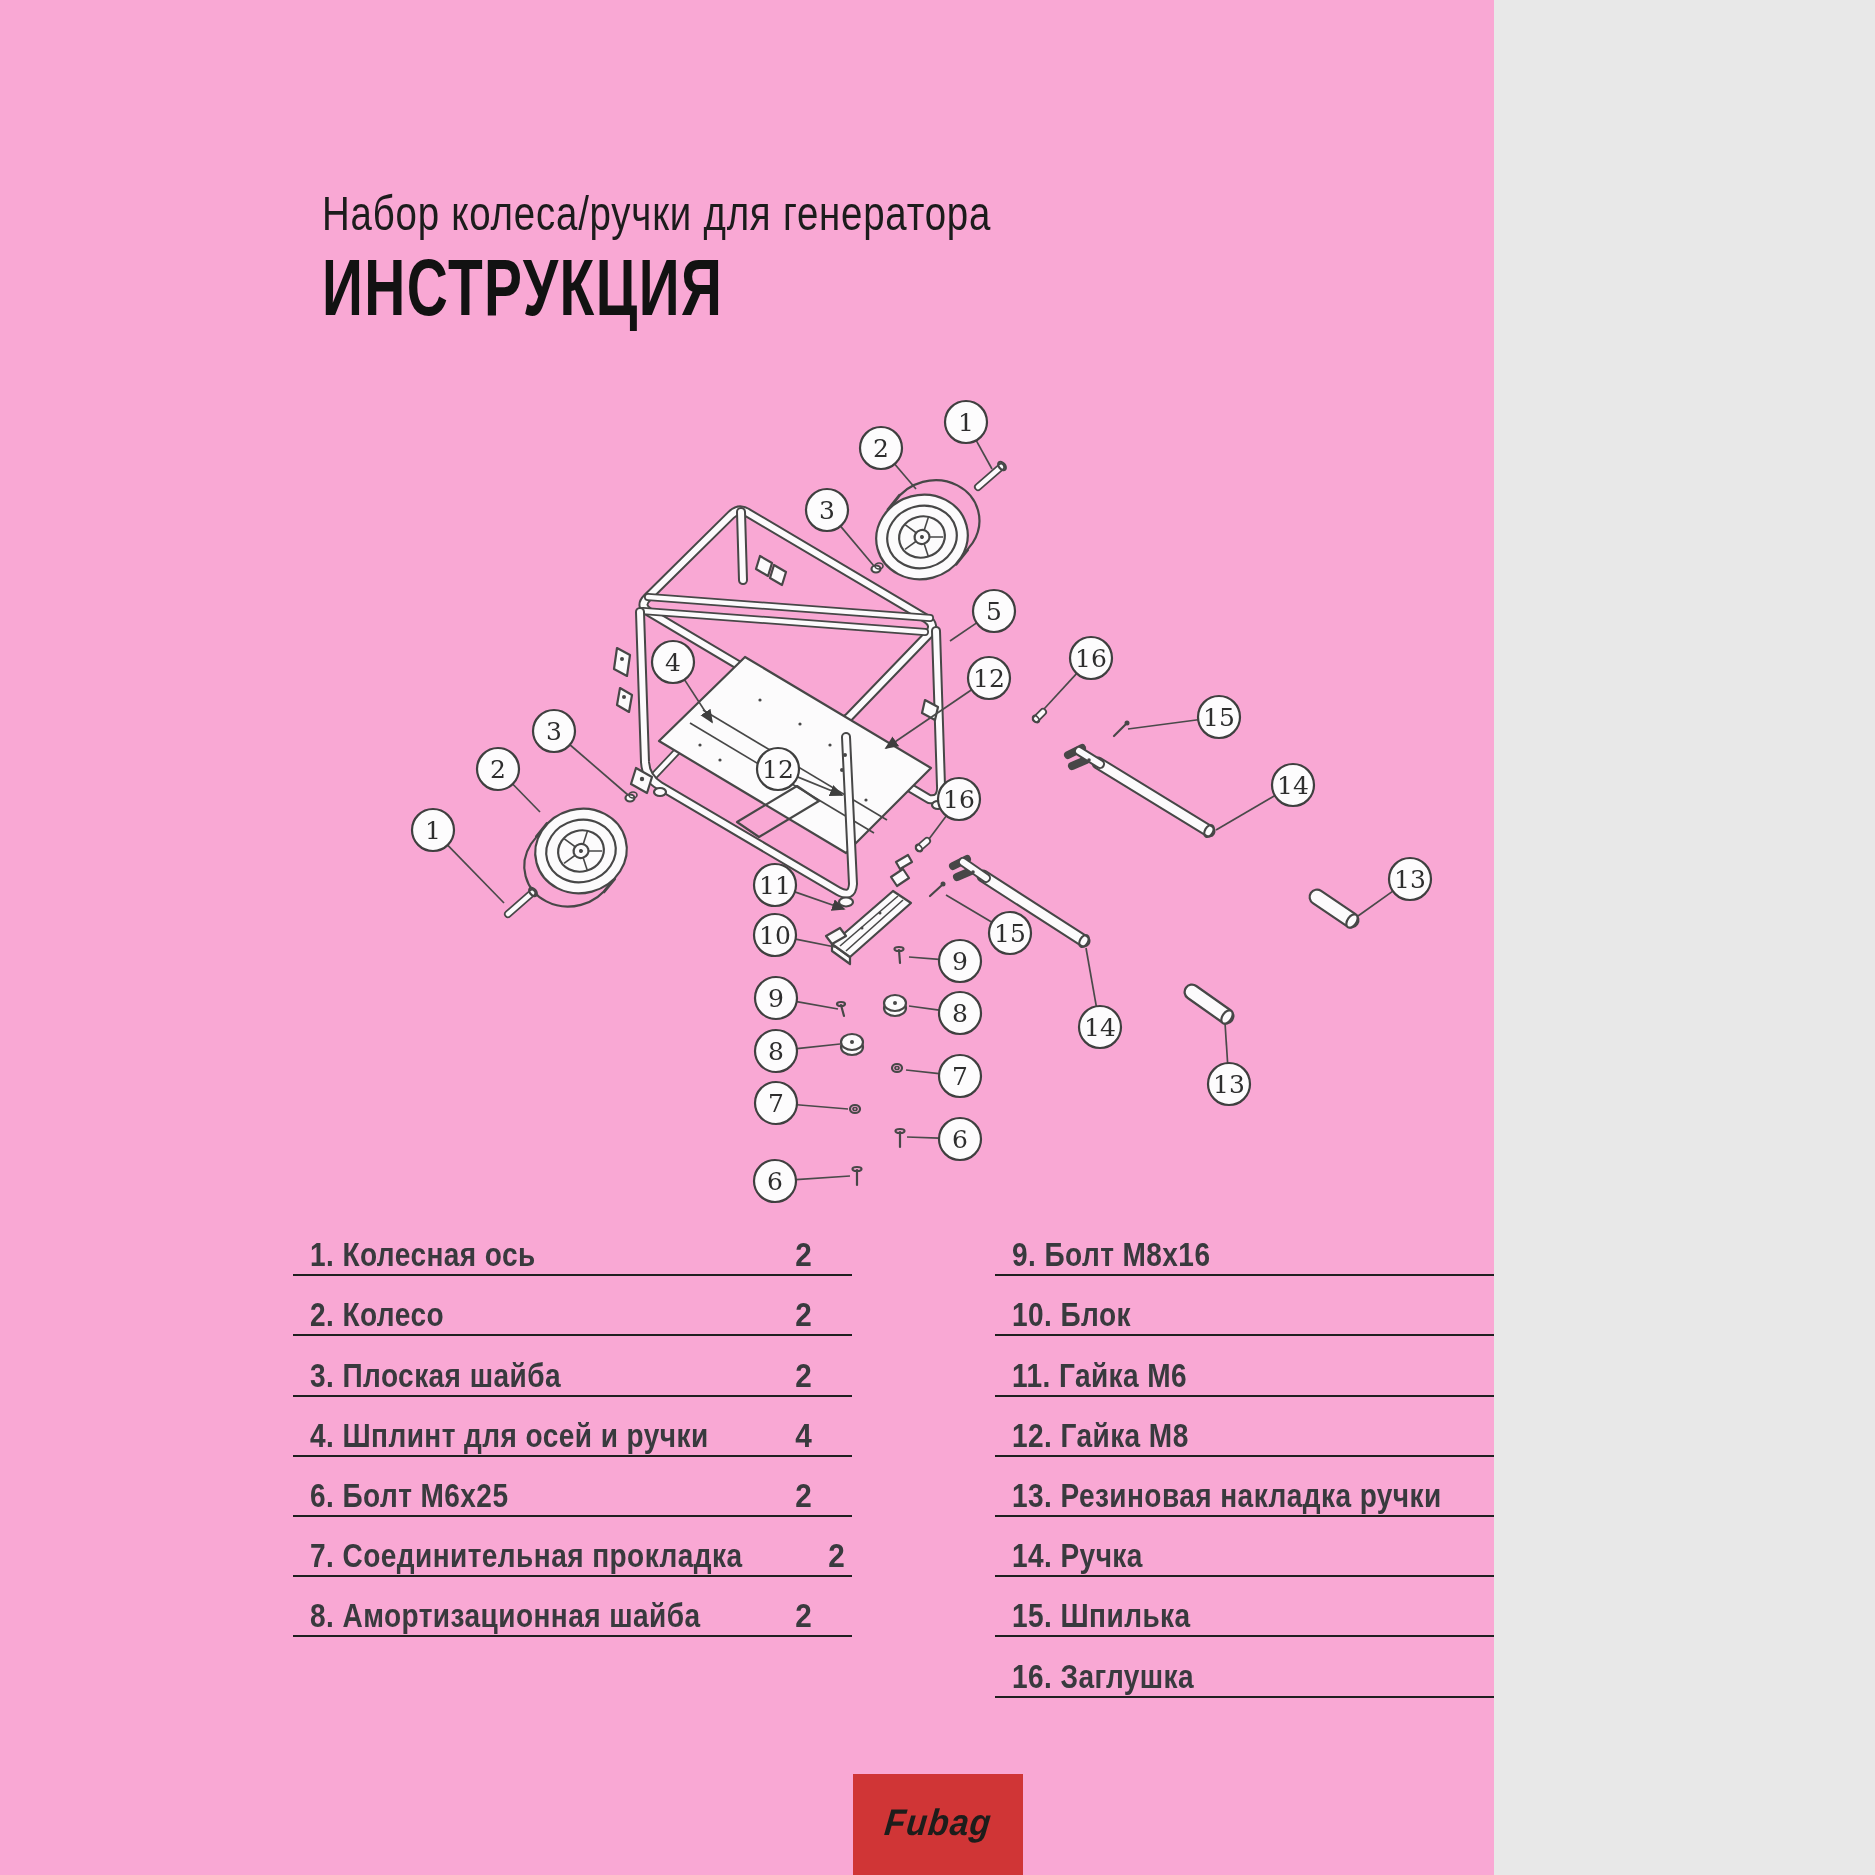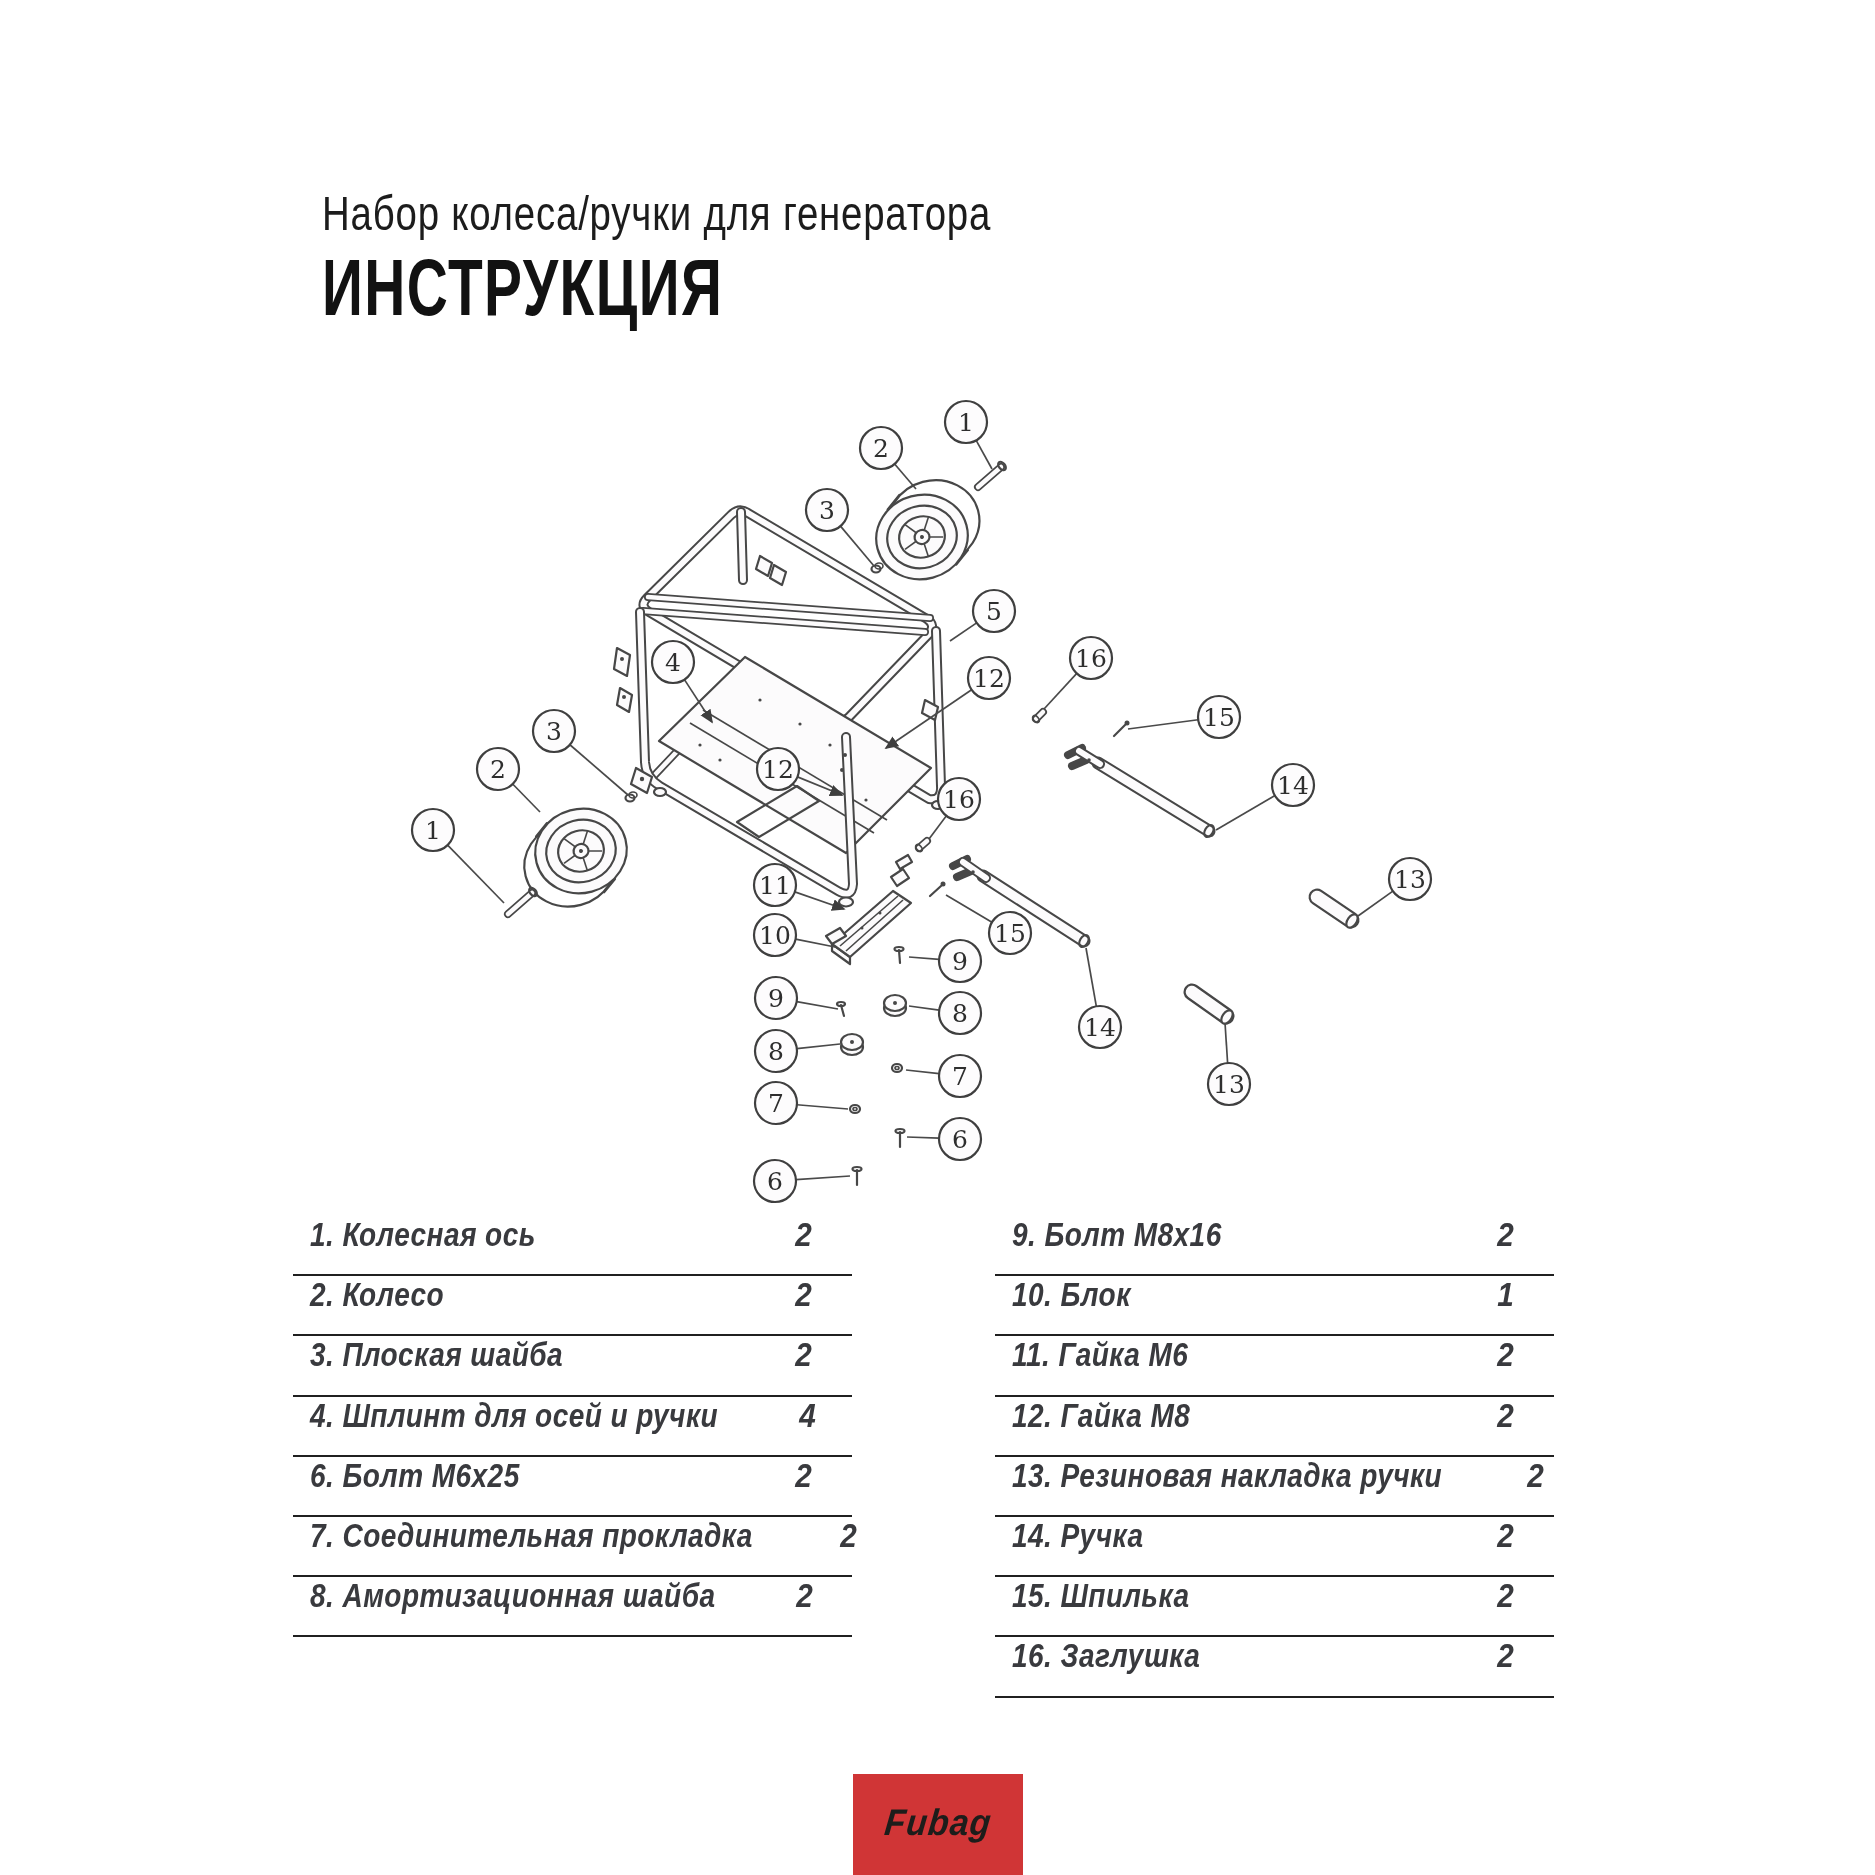--- a/index.html
+++ b/index.html
@@ -1,16 +1,16 @@
 <!DOCTYPE html>
 <html><head>
 <meta charset="utf-8">
 <style>
   html,body{margin:0;padding:0;background:#e8e8e8;}
-  .page{position:relative;width:1875px;height:1875px;background:#ffffff;overflow:hidden;
+  .page{position:relative;width:1494px;height:1875px;background:#f9a8d4;overflow:hidden;
         font-family:"Liberation Sans",sans-serif;}
   
   .subtitle{position:absolute;left:322px;top:190px;font-size:48px;font-weight:400;color:#1c1c1c;
             letter-spacing:1px;white-space:nowrap;transform:scaleX(.8);transform-origin:left top;line-height:48px;}
   .title{position:absolute;left:322px;top:250px;font-size:79px;font-weight:700;color:#121212;
          letter-spacing:2px;white-space:nowrap;transform:scaleX(.72);transform-origin:left top;line-height:76px;}
   
   #diagram{position:absolute;left:380px;top:330px;width:1110px;height:900px;}
   .tube-o{stroke:#474747;stroke-width:10;fill:none;stroke-linecap:round;stroke-linejoin:round}
   .tube-i{stroke:#fcfbfc;stroke-width:6;fill:none;stroke-linecap:round;stroke-linejoin:round}
@@ -26,21 +26,21 @@
   .thin15{stroke:#474747;stroke-width:1.6;fill:none}
   .fillbg{fill:#fcfbfc}
   .hole{fill:#474747}
   .leader{stroke:#4a4a4a;stroke-width:1.7;fill:none}
   .callout-circle{fill:#fdfcfd;stroke:#3f3f3f;stroke-width:2.2}
   .callout-num{font-family:"DejaVu Serif",serif;font-size:25px;fill:#2e2e2e;text-anchor:middle}
   
   .ptable{position:absolute;top:1216px;width:559px;}
   .ptable.left{left:293px}
   .ptable.right{left:995px}
-  .prow{height:58.2px;border-bottom:2px solid #202020;display:flex;align-items:flex-start;font-style:italic;}
+  .prow{height:58.2px;border-bottom:2px solid #202020;display:flex;align-items:flex-end;}
   .pname{font-size:33px;font-weight:700;color:#393a3e;letter-spacing:.5px;white-space:nowrap;
          padding-left:20px;transform:scaleX(.85);transform-origin:left center;}
   .qty{margin-left:auto;padding-right:45px;font-size:33px;font-weight:700;color:#393a3e;
        transform:scaleX(.9);transform-origin:right center;}
   
   .logo{position:absolute;left:853px;top:1774px;width:170px;height:101px;display:flex;
         align-items:center;justify-content:center;}
   .logo-text{font-size:37px;font-weight:700;font-style:italic;color:#1d1d1b;letter-spacing:1px;
              transform:skewX(-6deg) scaleX(.92);padding-bottom:4px;}
 </style>

